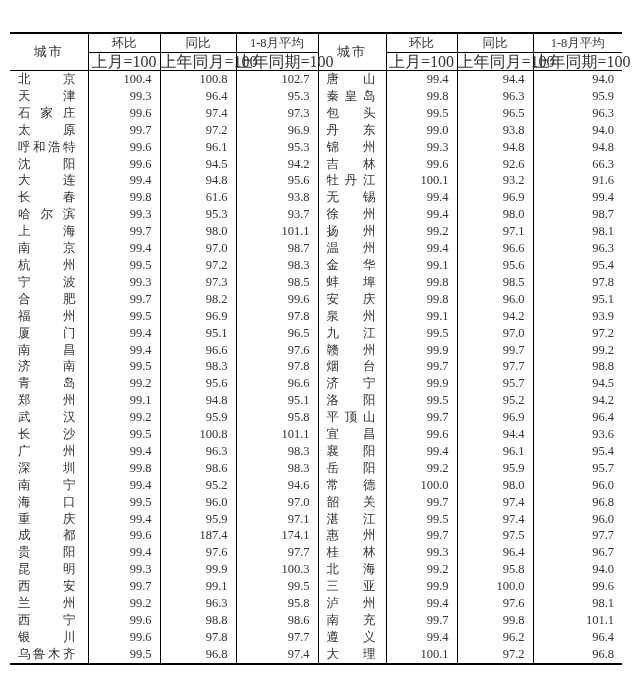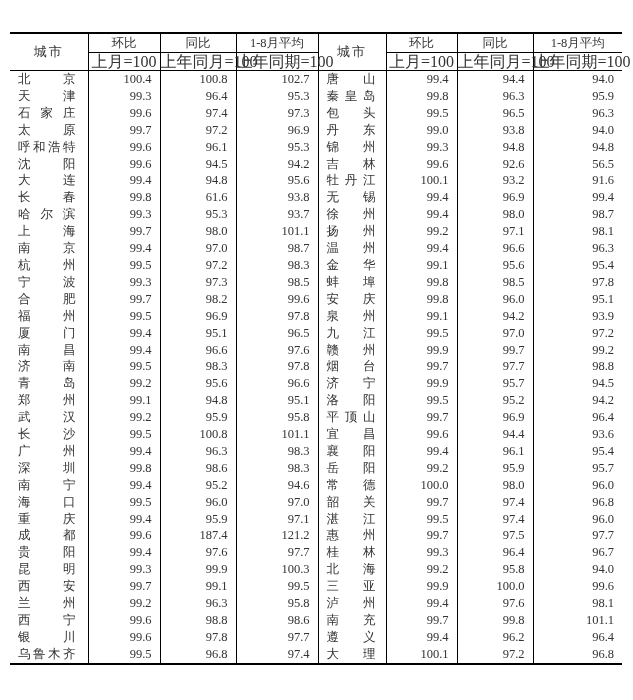--- a/index.html
+++ b/index.html
@@ -221,21 +221,21 @@
           <td class="td-num bl">94.5</td>
           <td class="td-num bl">94.2</td>
           <td class="td-city td-city-right bl">
             <span class="city-justify">
               <span>吉</span>
               <span>林</span>
             </span>
           </td>
           <td class="td-num bl">99.6</td>
           <td class="td-num bl">92.6</td>
-          <td class="td-num bl">56.5</td>
+          <td class="td-num bl">66.3</td>
         </tr>
         <tr class="body-row">
           <td class="td-city">
             <span class="city-justify">
               <span>大</span>
               <span>连</span>
             </span>
           </td>
           <td class="td-num bl">99.4</td>
           <td class="td-num bl">94.8</td>
@@ -655,21 +655,21 @@
         </tr>
         <tr class="body-row">
           <td class="td-city">
             <span class="city-justify">
               <span>成</span>
               <span>都</span>
             </span>
           </td>
           <td class="td-num bl">99.6</td>
           <td class="td-num bl">187.4</td>
-          <td class="td-num bl">121.2</td>
+          <td class="td-num bl">174.1</td>
           <td class="td-city td-city-right bl">
             <span class="city-justify">
               <span>惠</span>
               <span>州</span>
             </span>
           </td>
           <td class="td-num bl">99.7</td>
           <td class="td-num bl">97.5</td>
           <td class="td-num bl">97.7</td>
         </tr>

